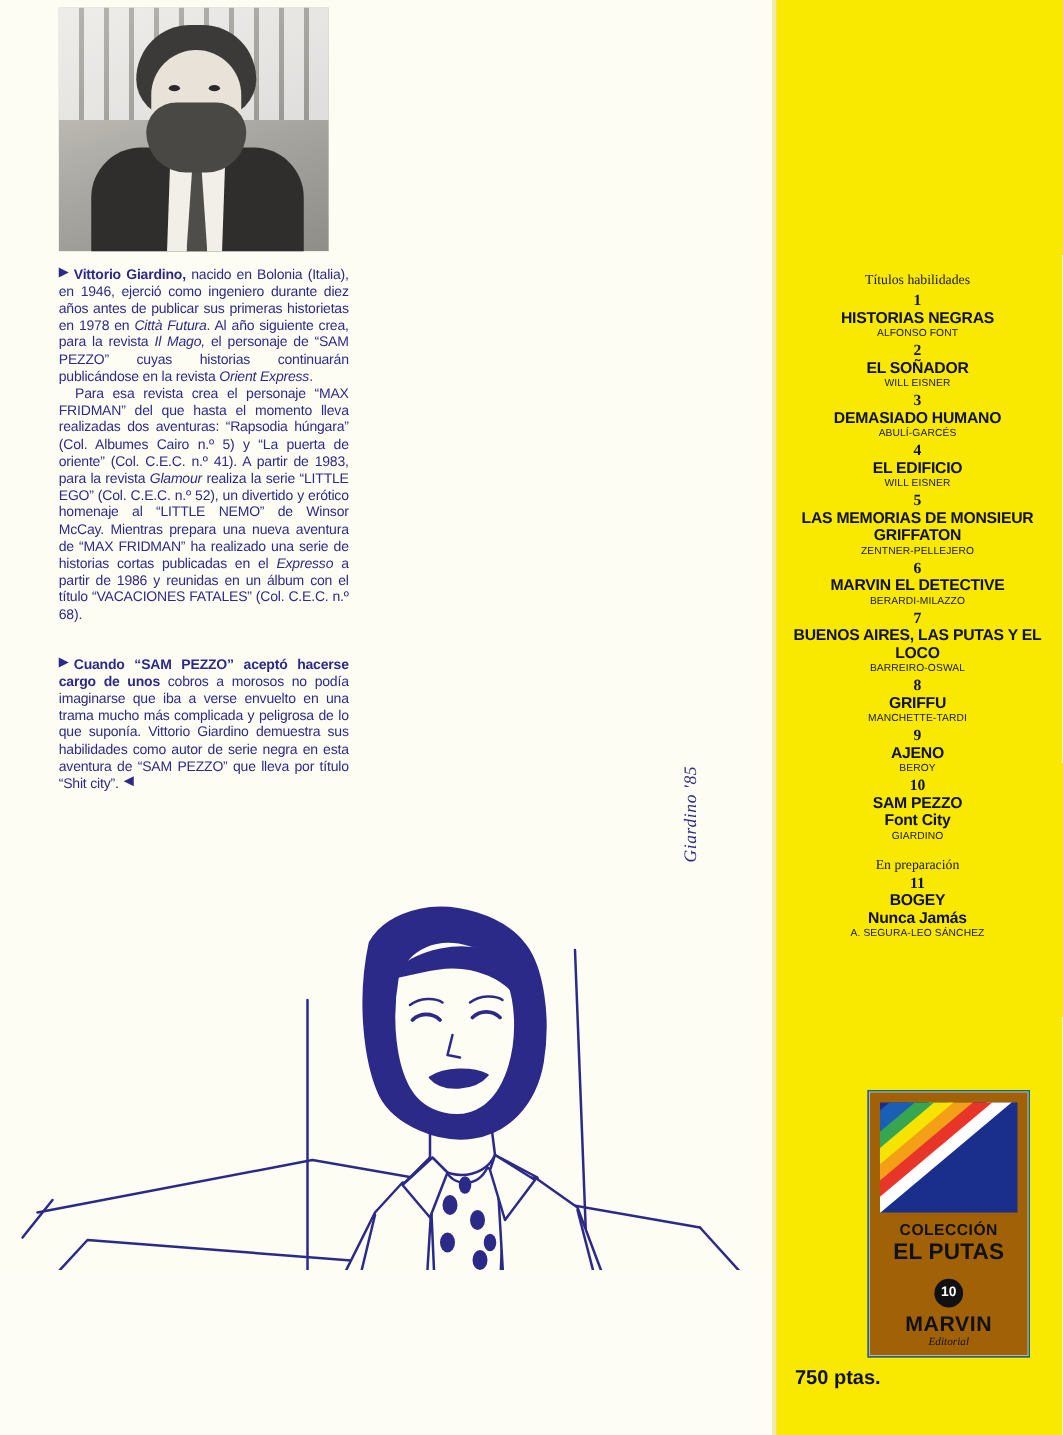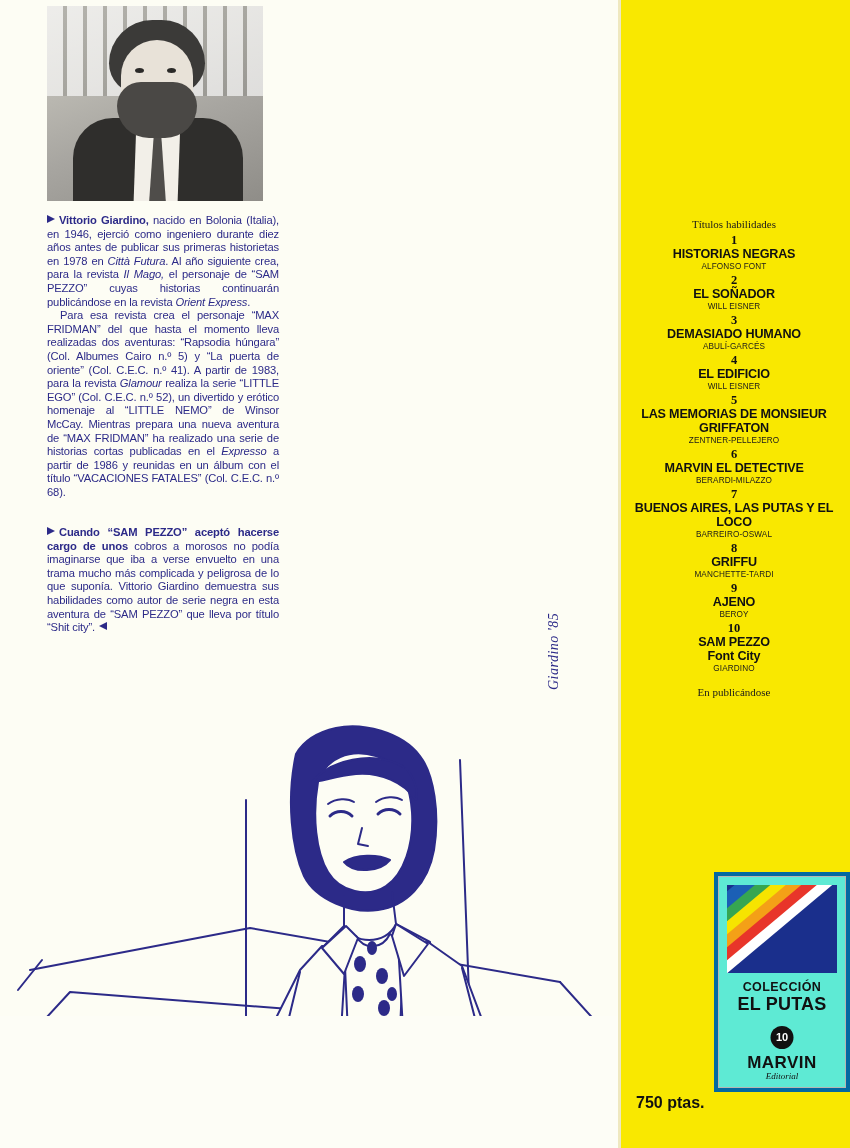--- a/index.html
+++ b/index.html
@@ -216,26 +216,26 @@
   #prep-hdr {
     font-family: "Liberation Serif", serif;
     font-size: 11px;
     margin: 12px 0 2px 0;
     color: #1a1a1a;
   }
 
   
   #logo-box {
     position: absolute;
-    left: 96px;
+    left: 76px;
     top: 872px;
     width: 128px;
     height: 212px;
-    background: #5eead4;
-    border: 4px solid #0369a1;
+    background: #a16207;
+    border: 1px solid #0369a1;
     box-shadow: 0 0 0 1px #b7b6b1 inset;
   }
   #logo-inner {
     position: absolute;
     left: 9px; top: 9px;
     width: 110px; height: 88px;
     background: #1a2f8c;
     overflow: hidden;
   }
   #rainbow {
@@ -535,22 +535,28 @@
         <div class="auth">Beroy</div>
       </div>
 
       <div class="entry">
         <div class="num">10</div>
         <div class="ttl">SAM PEZZO</div>
         <div class="ttl mixed">Font City</div>
         <div class="auth">Giardino</div>
       </div>
 
-      <div id="prep-hdr">En publicándose</div>
-
+      <div id="prep-hdr">En preparación</div>
+
+      <div class="entry">
+        <div class="num">11</div>
+        <div class="ttl">BOGEY</div>
+        <div class="ttl mixed">Nunca Jamás</div>
+        <div class="auth">A. Segura-Leo Sánchez</div>
+      </div>
     </div>
 
     <div id="logo-box">
       <div id="logo-inner">
         <div id="rainbow">
           <span class="stripe" style="background:#ffffff; bottom:6px;"></span>
           <span class="stripe" style="background:#e8352a; bottom:19px;"></span>
           <span class="stripe" style="background:#f4a017; bottom:32px;"></span>
           <span class="stripe" style="background:#f6e400; bottom:45px;"></span>
           <span class="stripe" style="background:#36a651; bottom:58px;"></span>

